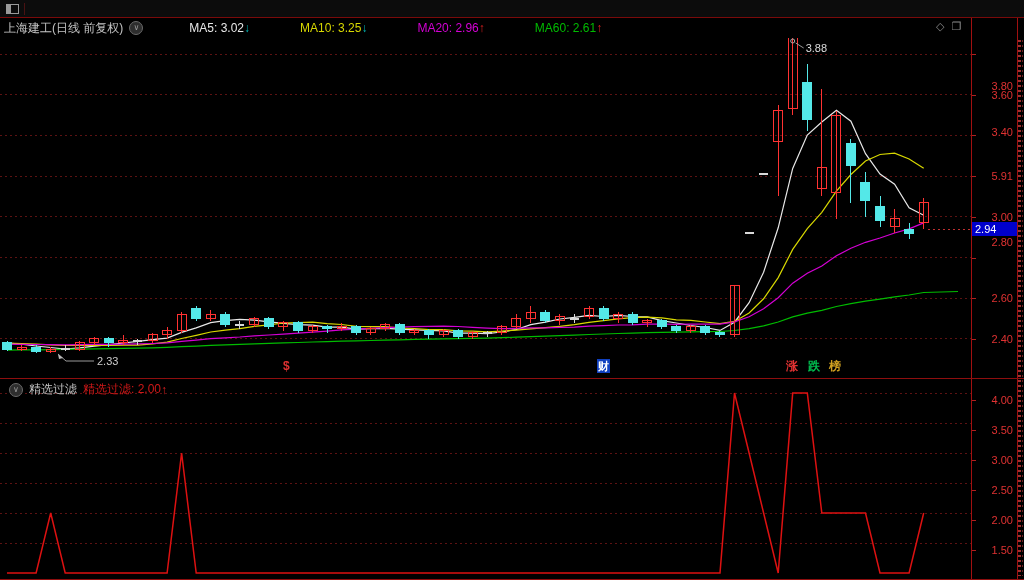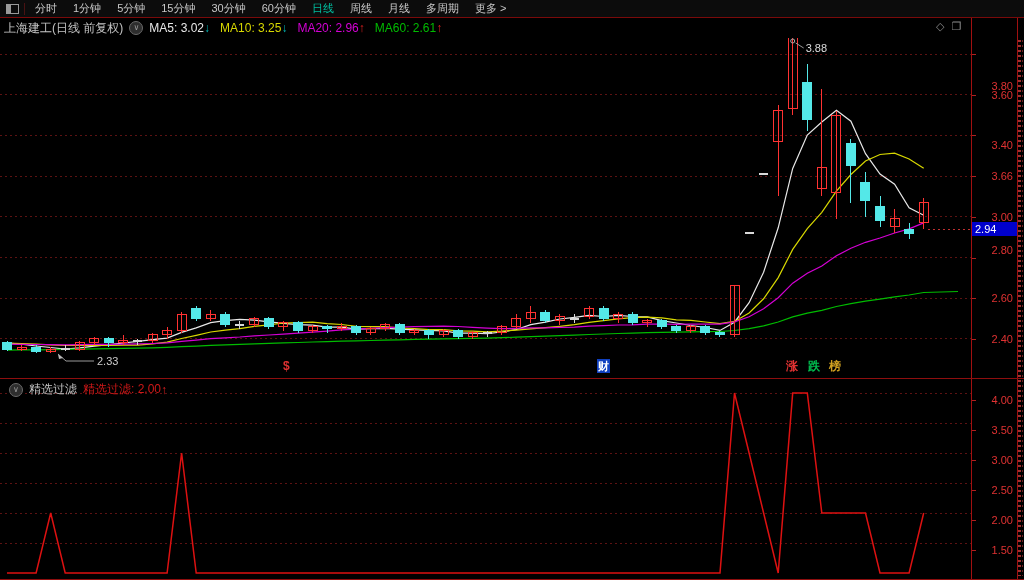--- a/index.html
+++ b/index.html
@@ -13,21 +13,21 @@
   .tb-sep{width:1px;height:12px;background:#4a1212;margin-right:2px;}
   .tb-item{padding:0 8px;cursor:default;white-space:nowrap;}
   .tb-item.active{color:#00bfa0;}
   .tb-right{margin-left:auto;display:flex;height:100%;align-items:center;}
   .tbr-item{padding:0 9px;border-left:1px solid #3a3a3a;height:13px;line-height:13px;white-space:nowrap;}
   
   .titlerow{position:absolute;left:4px;top:20px;height:16px;display:flex;align-items:center;
             font-size:12px;color:#c4c4c4;white-space:nowrap;}
   .chev-circle{display:inline-block;width:12px;height:12px;border-radius:50%;background:#2e2e2e;
                border:1px solid #6a6a6a;color:#9a9a9a;font-size:8px;line-height:11px;text-align:center;margin:0 6px;}
-  .ma-item{margin-right:10px;}
+  .ma-item{margin-right:10px;margin-left:40px;}
   .title-icons{position:absolute;top:20px;left:936px;color:#8a8a8a;font-size:11px;display:flex;gap:7px;}
   
   #main-svg{position:absolute;left:0;top:38px;}
   #ind-svg{position:absolute;left:0;top:379px;}
   .axis{position:absolute;left:971px;width:46px;}
   .axis .alabel{position:absolute;right:4px;font-size:11px;color:#e03232;line-height:12px;}
   .axis .atick{position:absolute;left:0;width:5px;height:1px;background:#b02020;}
   .badge{position:absolute;left:1px;width:42px;height:14px;background:#0000cc;color:#fff;
          font-size:11px;line-height:14px;padding-left:3px;}
   
@@ -46,21 +46,20 @@
   .arrow-up{color:#e02020;}
 </style>
 </head>
 <body>
 
 <div id="screen">
 
   <div class="toolbar">
     <span class="tb-winicon"></span>
     <span class="tb-sep"></span>
-    <span id="tb-left"><span class="tb-item">分时</span><span class="tb-item">1分钟</span><span class="tb-item">5分钟</span><span class="tb-item">15分钟</span><span class="tb-item">30分钟</span><span class="tb-item">60分钟</span><span class="tb-item active">日线</span><span class="tb-item">周线</span><span class="tb-item">月线</span><span class="tb-item">多周期</span><span class="tb-item">更多 &gt;</span></span>
   </div>
 
   <div class="titlerow">
     <span>上海建工(日线 前复权)</span>
     <span class="chev-circle">∨</span>
     <span id="ma-header"><span class="ma-item" style="color: rgb(232, 232, 232);">MA5: 3.02<span style="color: rgb(0, 184, 184);">↓</span></span><span class="ma-item" style="color: rgb(216, 216, 0);">MA10: 3.25<span style="color: rgb(0, 184, 184);">↓</span></span><span class="ma-item" style="color: rgb(212, 0, 212);">MA20: 2.96<span style="color: rgb(224, 32, 32);">↑</span></span><span class="ma-item" style="color: rgb(0, 187, 0);">MA60: 2.61<span style="color: rgb(224, 32, 32);">↑</span></span></span>
   </div>
   <div class="title-icons">
     <span>◇</span>
     <span>❐</span>
@@ -212,27 +211,27 @@
       <path d="M58 316 L59 321 L63 320 Z" fill="#bbbbbb"></path>
       <text x="97" y="327" fill="#cccccc" font-size="11" font-family="Liberation Sans, sans-serif">2.33</text>
       <line x1="928" y1="191.00999999999996" x2="971" y2="191.00999999999996" stroke="#c03030" stroke-width="1" stroke-dasharray="2 3" shape-rendering="crispEdges"></line>
     </svg>
 
   <div class="axis" id="main-axis" style="top:38px;height:340px;">
       <div class="alabel" style="top: 10px; margin-top: 32px;">3.80</div>
       <div class="atick" style="top: 16px;"></div>
       <div class="alabel" style="top: 50.7px;">3.60</div>
       <div class="atick" style="top: 56.7px;"></div>
-      <div class="alabel" style="top: 101px;">3.40</div>
+      <div class="alabel" style="top: 88px;">3.40</div>
       <div class="atick" style="top: 97.4px;"></div>
-      <div class="alabel" style="top: 132.1px;">3.66</div>
+      <div class="alabel" style="top: 132.1px;">5.91</div>
       <div class="atick" style="top: 138.1px;"></div>
       <div class="alabel" style="top: 172.8px;">3.00</div>
       <div class="atick" style="top: 178.8px;"></div>
-      <div class="alabel" style="top: 206px;">2.80</div>
+      <div class="alabel" style="top: 198px;">2.80</div>
       <div class="atick" style="top: 219.5px;"></div>
       <div class="alabel" style="top: 254.2px;">2.60</div>
       <div class="atick" style="top: 260.2px;"></div>
       <div class="alabel" style="top: 294.9px;">2.40</div>
       <div class="atick" style="top: 300.9px;"></div>
       <div class="badge" style="top: 184.01px;">2.94</div>
     </div>
 
   <div id="markers"></div>
 

